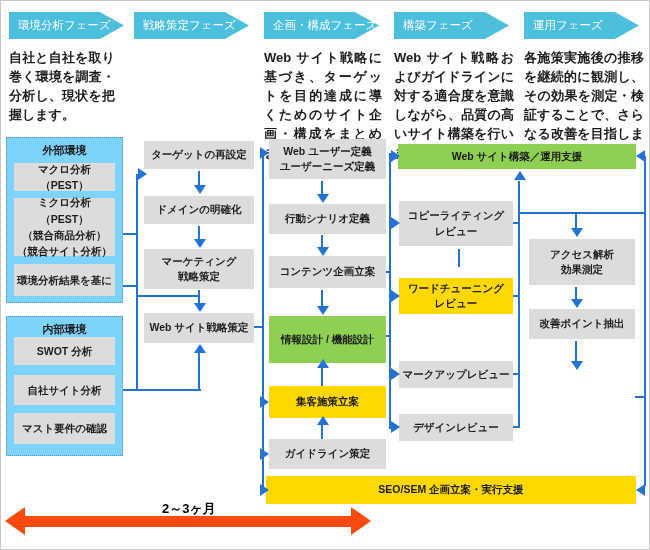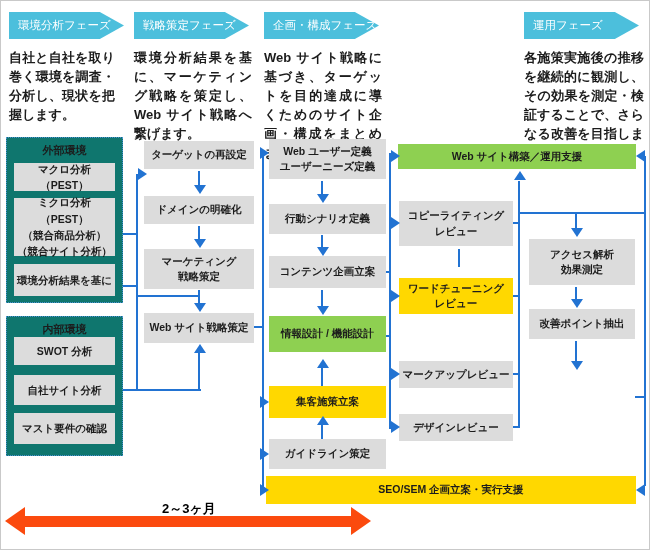--- a/index.html
+++ b/index.html
@@ -18,21 +18,21 @@
     color:#fff;font-size:11.5px;font-weight:normal;padding-left:9px;
     box-sizing:border-box;white-space:nowrap;
     clip-path:polygon(0 0,79% 0,100% 50%,79% 100%,0 100%);
   }
   .desc{
     margin-top:9px;font-size:13px;font-weight:bold;line-height:19px;
     color:var(--ink);text-align:justify;
   }
   .group{
     position:absolute;left:5px;width:117px;border:1px dotted var(--dotted);
-    box-sizing:border-box;background:#0f766e;
+    box-sizing:border-box;background:#7dd3fc;
   }
   .group-label{
     position:absolute;top:5px;left:0;width:100%;text-align:center;
     font-size:11px;font-weight:bold;
   }
   .gbox{
     position:absolute;left:7px;width:101px;background:var(--box);
     display:flex;align-items:center;justify-content:center;text-align:center;
     font-size:10.5px;font-weight:bold;white-space:pre-line;line-height:1.55;
   }
@@ -61,25 +61,28 @@
 <body>
 
 <div class="canvas">
 
   <div class="phase" style="left:8px">
     <div class="ribbon">環境分析フェーズ</div>
     <div class="desc" style="width:106px">自社と自社を取り巻く環境を調査・分析し、現状を把握します。</div>
   </div>
   <div class="phase" style="left:133px">
     <div class="ribbon">戦略策定フェーズ</div>
-    <div class="desc" style="width:118px">環境分析結果を基に、マーケティング戦略を策定し、Web サイト戦略へ繋げます。</div>
   </div>
   <div class="phase" style="left:263px">
     <div class="ribbon">企画・構成フェーズ</div>
     <div class="desc" style="width:118px">Web サイト戦略に基づき、ターゲットを目的達成に導くためのサイト企画・構成をまとめます。</div>
+  </div>
+  <div class="phase" style="left:393px">
+    <div class="ribbon">構築フェーズ</div>
+    <div class="desc" style="width:120px">Web サイト戦略およびガイドラインに対する適合度を意識しながら、品質の高いサイト構築を行います。</div>
   </div>
   <div class="phase" style="left:523px">
     <div class="ribbon">運用フェーズ</div>
     <div class="desc" style="width:120px">各施策実施後の推移を継続的に観測し、その効果を測定・検証することで、さらなる改善を目指します。</div>
   </div>
 
   <div class="group" style="top:136px;height:166px">
     <div class="group-label">外部環境</div>
     <div class="gbox" style="top:25px;height:28px">マクロ分析（PEST）</div>
     <div class="gbox" style="top:60px;height:58px">ミクロ分析（PEST）
@@ -97,21 +100,21 @@
   <div class="box" style="left:143px;top:140px;width:110px;height:28px">ターゲットの再設定</div>
   <div class="box" style="left:143px;top:195px;width:110px;height:28px">ドメインの明確化</div>
   <div class="box" style="left:143px;top:248px;width:110px;height:40px">マーケティング
 戦略策定</div>
   <div class="box" style="left:143px;top:312px;width:110px;height:30px">Web サイト戦略策定</div>
 
   <div class="box" style="left:268px;top:138px;width:117px;height:40px">Web ユーザー定義
 ユーザーニーズ定義</div>
   <div class="box" style="left:268px;top:255px;width:117px;height:32px">コンテンツ企画立案</div>
   <div class="box" style="left:268px;top:203px;width:117px;height:30px">行動シナリオ定義</div>
-  <div class="box green" style="left:268px;top:315px;width:117px;height:36px">情報設計 / 機能設計</div>
+  <div class="box green" style="left:268px;top:315px;width:117px;height:47px">情報設計 / 機能設計</div>
   <div class="box yellow" style="left:268px;top:385px;width:117px;height:32px">集客施策立案</div>
   <div class="box" style="left:268px;top:438px;width:117px;height:30px">ガイドライン策定</div>
 
   <div class="box green" style="left:397px;top:143px;width:238px;height:25px">Web サイト構築／運用支援</div>
   <div class="box" style="left:398px;top:200px;width:114px;height:45px">コピーライティング
 レビュー</div>
   <div class="box yellow" style="left:398px;top:277px;width:114px;height:36px">ワードチューニング
 レビュー</div>
   <div class="box" style="left:398px;top:360px;width:114px;height:27px">マークアップレビュー</div>
   <div class="box" style="left:398px;top:413px;width:114px;height:27px">デザインレビュー</div>

